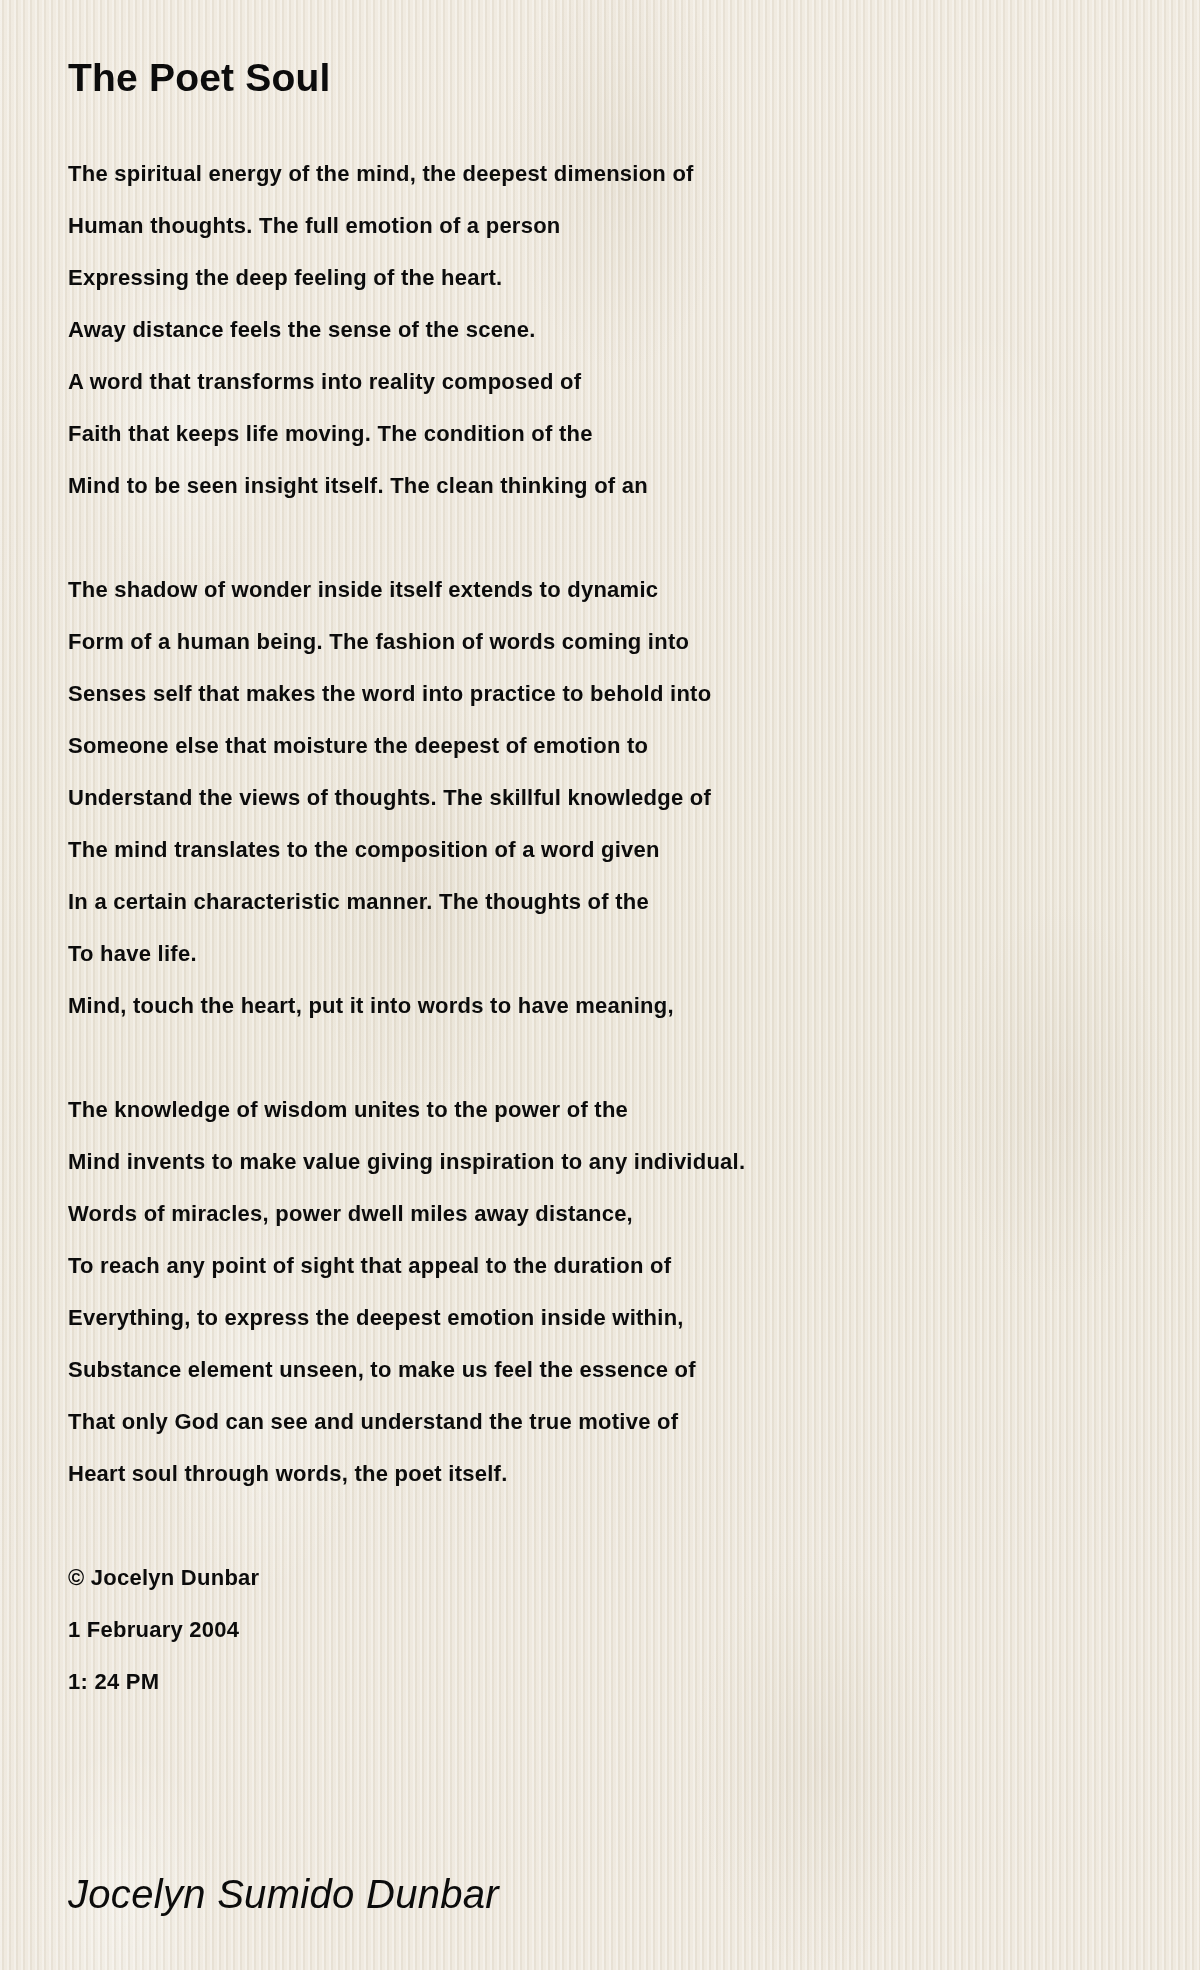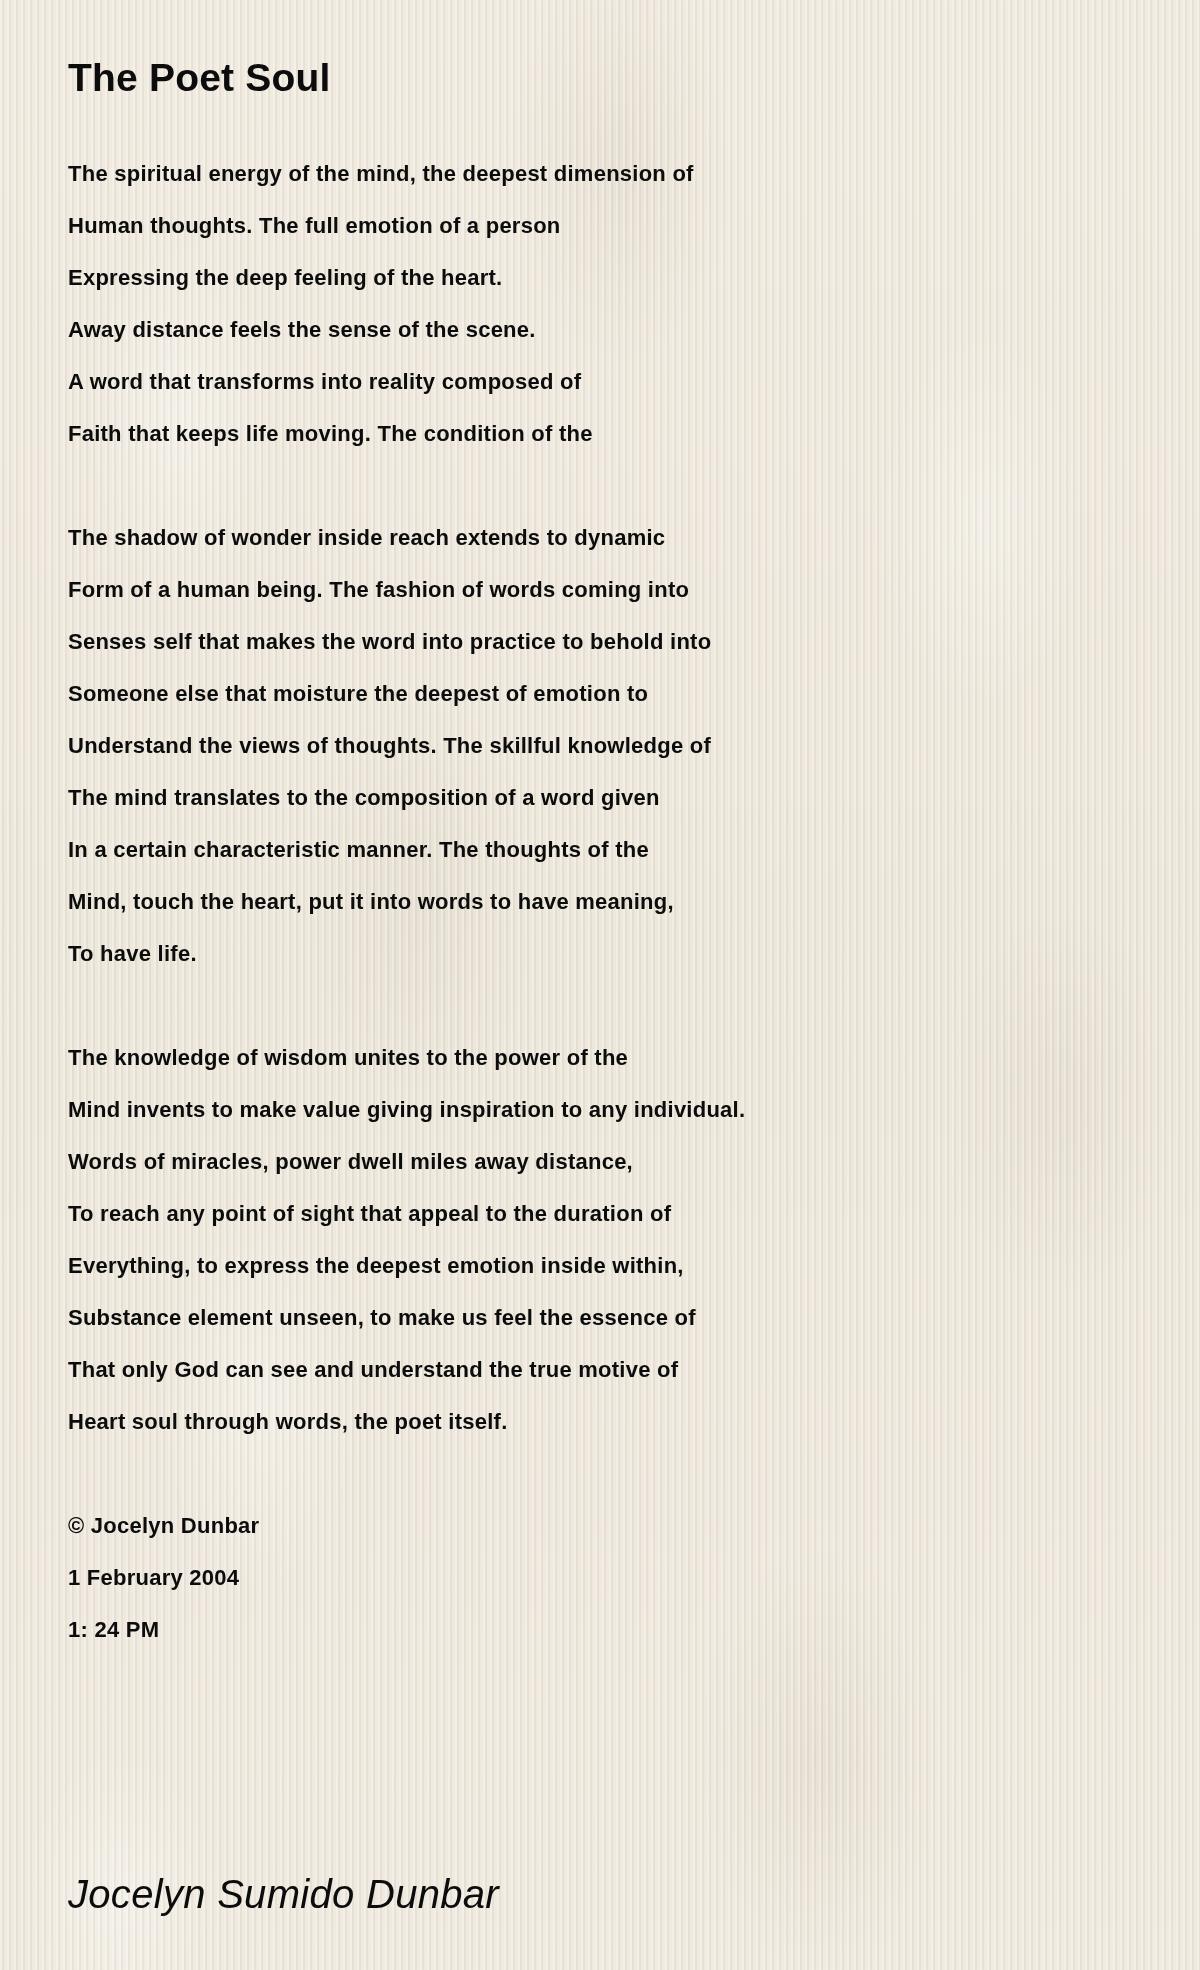--- a/index.html
+++ b/index.html
@@ -88,32 +88,33 @@
   <h1 class="poem-title">The Poet Soul</h1>
 
   <section class="poem-body">
     <div class="stanza">
       <span class="line">The spiritual energy of the mind, the deepest dimension of</span>
       <span class="line">Human thoughts. The full emotion of a person</span>
       <span class="line">Expressing the deep feeling of the heart.</span>
       <span class="line">Away distance feels the sense of the scene.</span>
       <span class="line">A word that transforms into reality composed of</span>
       <span class="line">Faith that keeps life moving. The condition of the</span>
+      <span class="line">Mind to be seen insight itself. The clean thinking of an</span>
     </div>
 
     <div class="stanza">
-      <span class="line">The shadow of wonder inside reach extends to dynamic</span>
+      <span class="line">The shadow of wonder inside itself extends to dynamic</span>
       <span class="line">Form of a human being. The fashion of words coming into</span>
       <span class="line">Senses self that makes the word into practice to behold into</span>
       <span class="line">Someone else that moisture the deepest of emotion to</span>
       <span class="line">Understand the views of thoughts. The skillful knowledge of</span>
       <span class="line">The mind translates to the composition of a word given</span>
       <span class="line">In a certain characteristic manner. The thoughts of the</span>
+      <span class="line">To have life.</span>
       <span class="line">Mind, touch the heart, put it into words to have meaning,</span>
-      <span class="line">To have life.</span>
     </div>
 
     <div class="stanza">
       <span class="line">The knowledge of wisdom unites to the power of the</span>
       <span class="line">Mind invents to make value giving inspiration to any individual.</span>
       <span class="line">Words of miracles, power dwell miles away distance,</span>
       <span class="line">To reach any point of sight that appeal to the duration of</span>
       <span class="line">Everything, to express the deepest emotion inside within,</span>
       <span class="line">Substance element unseen, to make us feel the essence of</span>
       <span class="line">That only God can see and understand the true motive of</span>

